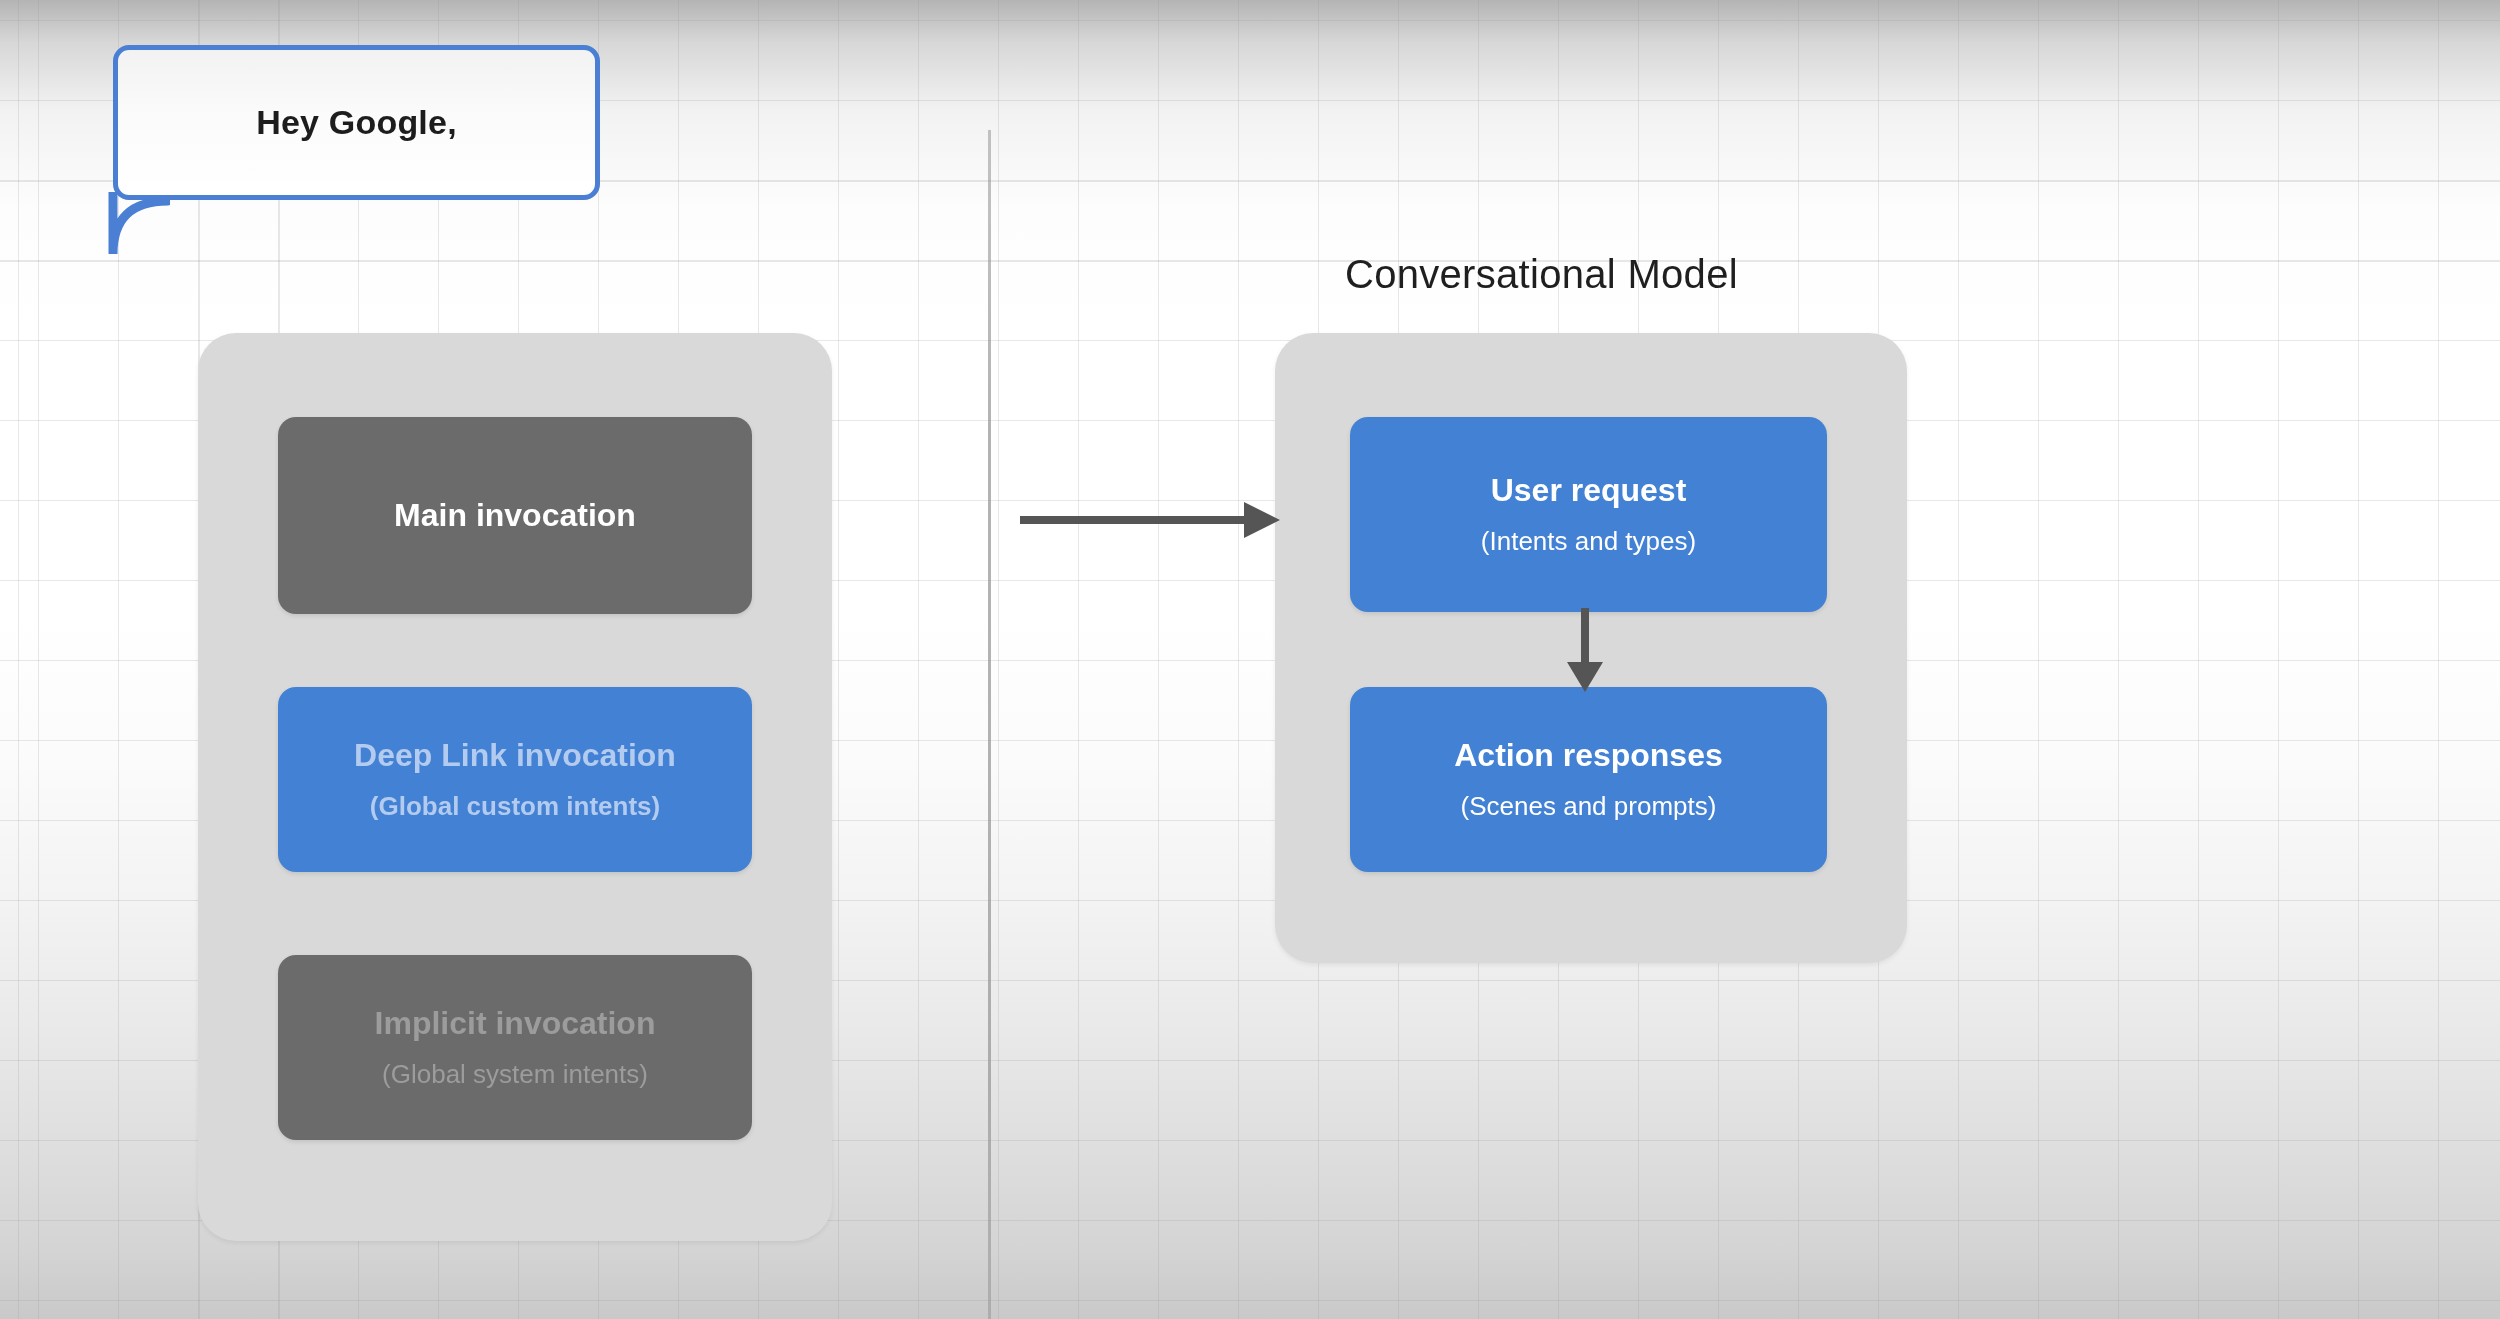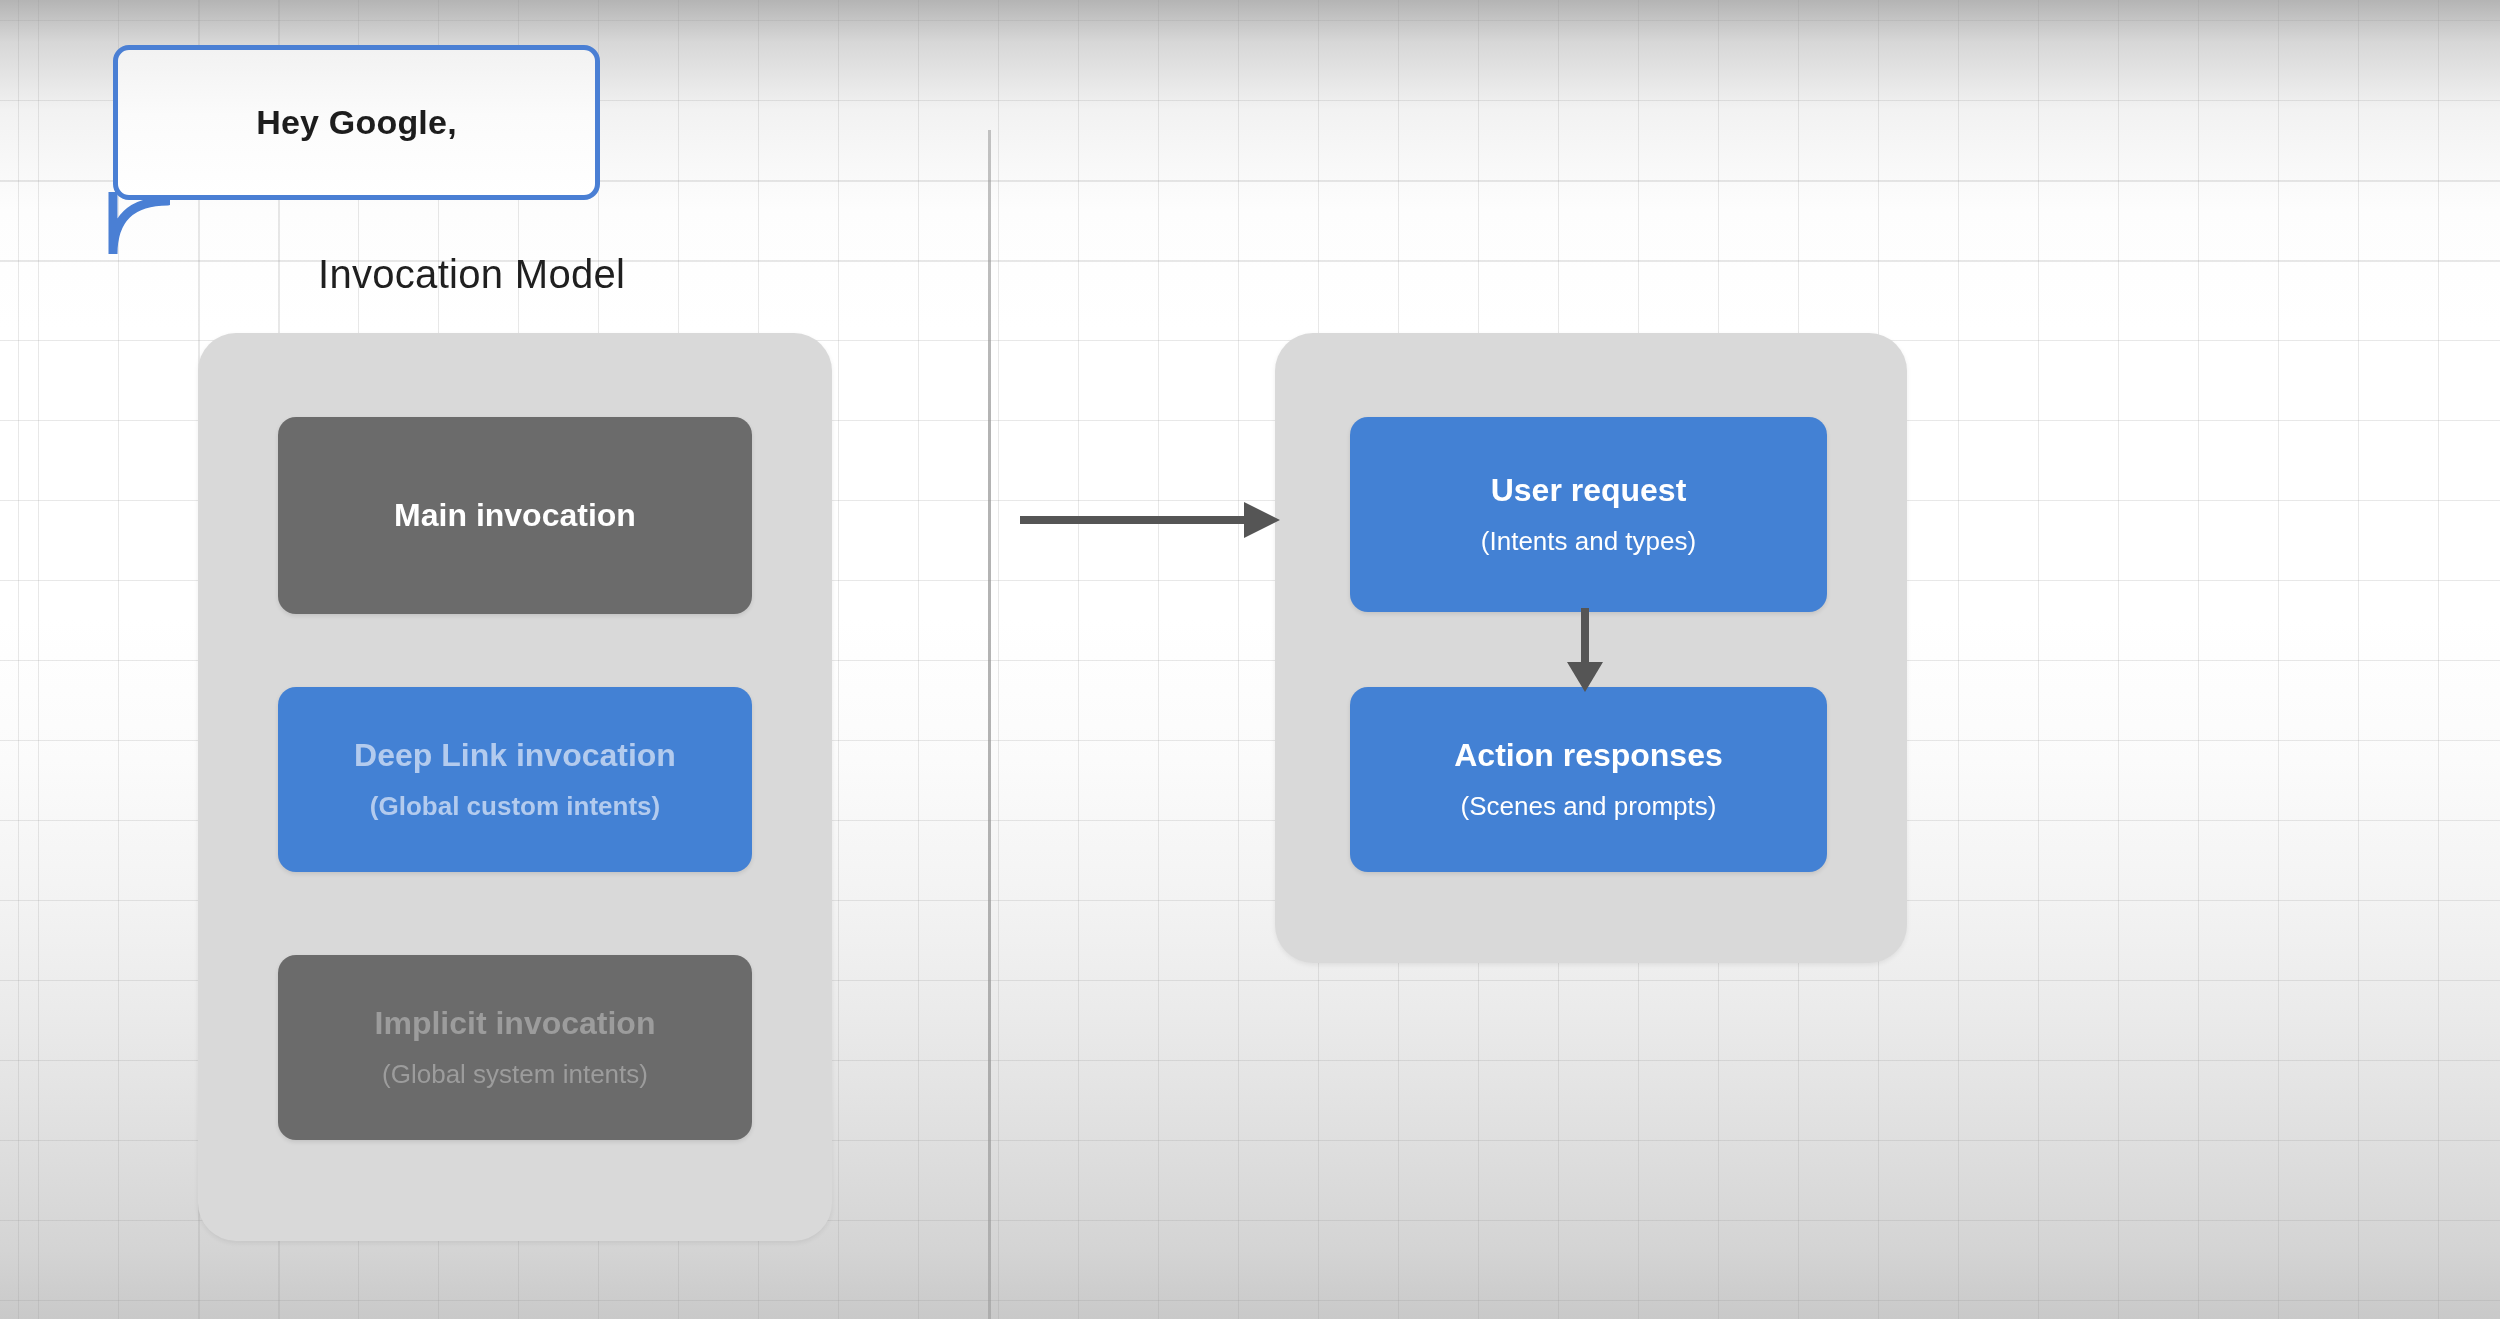--- a/index.html
+++ b/index.html
@@ -148,21 +148,21 @@
 
   <div id="bubble-wrap">
     <div id="bubble">
       <div class="line">Hey Google,</div>
     </div>
     <svg id="bubble-tail" viewBox="0 0 62 72">
       <path d="M 5,0 L 5,62 Q 5,9 60,9" fill="none" stroke="#4a7fd4" stroke-width="9" stroke-linecap="round"></path>
     </svg>
   </div>
 
-  <div class="panel-title" id="title-left">Invocation Model</div>
+  <div class="panel-title" id="title-right">Conversational Model</div>
 
   <div class="panel" id="panel-left"></div>
 
   <div class="card dark" id="card-main">
     <div class="title">Main invocation</div>
   </div>
 
   <div class="card blue faded-blue" id="card-deeplink">
     <div class="title">Deep Link invocation</div>
     <div class="sub">(Global custom intents)</div>

